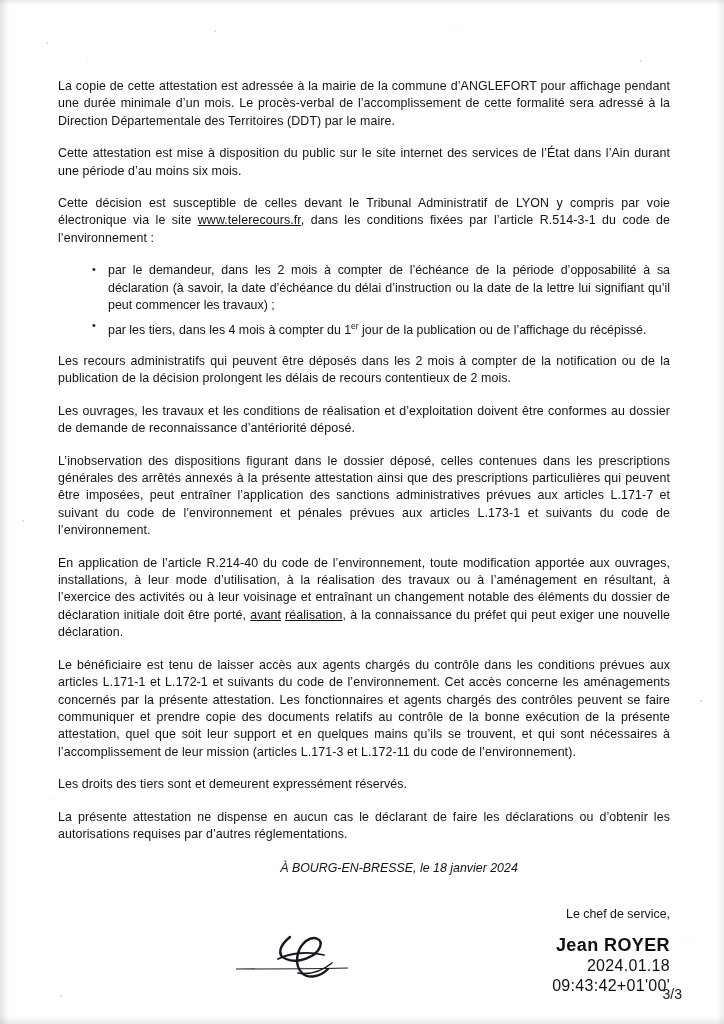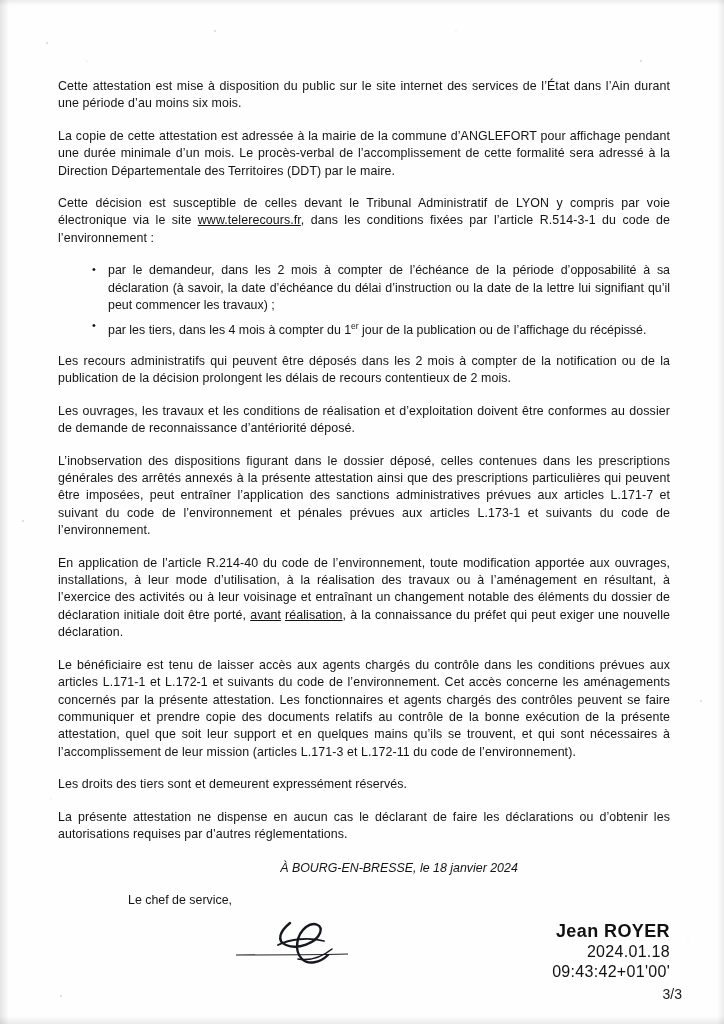--- a/index.html
+++ b/index.html
@@ -92,23 +92,23 @@
     margin-top: 17px;
     font-size: 12.4px;
     line-height: 17.4px;
   }
   .sig-line-1 {
     text-align: center;
     margin-left: 70px;
     font-style: italic;
   }
   .sig-line-2 {
-    text-align: left;
+    text-align: right;
     margin-left: 70px;
-    margin-top: 14px;
+    margin-top: 28px;
   }
   .sig-stamp {
     margin-top: 12px;
     margin-left: 355px;
     position: relative;
     height: 74px;
     text-align: right;
   }
   .sig-stamp .name {
     font-size: 18px;
@@ -156,23 +156,23 @@
 
   <div class="speck" style="left:46px;top:42px;width:2px;height:2px;"></div>
   <div class="speck" style="left:214px;top:30px;width:2px;height:2px;"></div>
   <div class="speck" style="left:640px;top:60px;width:2px;height:2px;"></div>
   <div class="speck" style="left:22px;top:520px;width:2px;height:2px;"></div>
   <div class="speck" style="left:700px;top:700px;width:2px;height:2px;"></div>
   <div class="speck" style="left:60px;top:995px;width:2px;height:2px;"></div>
 
   <div class="content">
 
+    <p class="para">La copie de cette attestation est adressée à la mairie de la commune d’ANGLEFORT pour affichage pendant une durée minimale d’un mois. Le procès-verbal de l’accomplissement de cette formalité sera adressé à la Direction Départementale des Territoires (DDT) par le maire.</p>
+
     <p class="para">Cette attestation est mise à disposition du public sur le site internet des services de l’État dans l’Ain durant une période d’au moins six mois.</p>
-
-    <p class="para">La copie de cette attestation est adressée à la mairie de la commune d’ANGLEFORT pour affichage pendant une durée minimale d’un mois. Le procès-verbal de l’accomplissement de cette formalité sera adressé à la Direction Départementale des Territoires (DDT) par le maire.</p>
 
     <p class="para">
       <span>Cette décision est susceptible de celles devant le Tribunal Administratif de LYON y compris par voie électronique via le site </span><span class="u">www.telerecours.fr</span><span>, dans les conditions fixées par l’article R.514-3-1 du code de l’environnement :</span>
     </p>
 
     <ul class="bullets">
       <li>par le demandeur, dans les 2 mois à compter de l’échéance de la période d’opposabilité à sa déclaration (à savoir, la date d’échéance du délai d’instruction ou la date de la lettre lui signifiant qu’il peut commencer les travaux) ;</li>
       <li><span>par les tiers, dans les 4 mois à compter du 1</span><sup>er</sup><span> jour de la publication ou de l’affichage du récépissé.</span></li>
     </ul>
 

